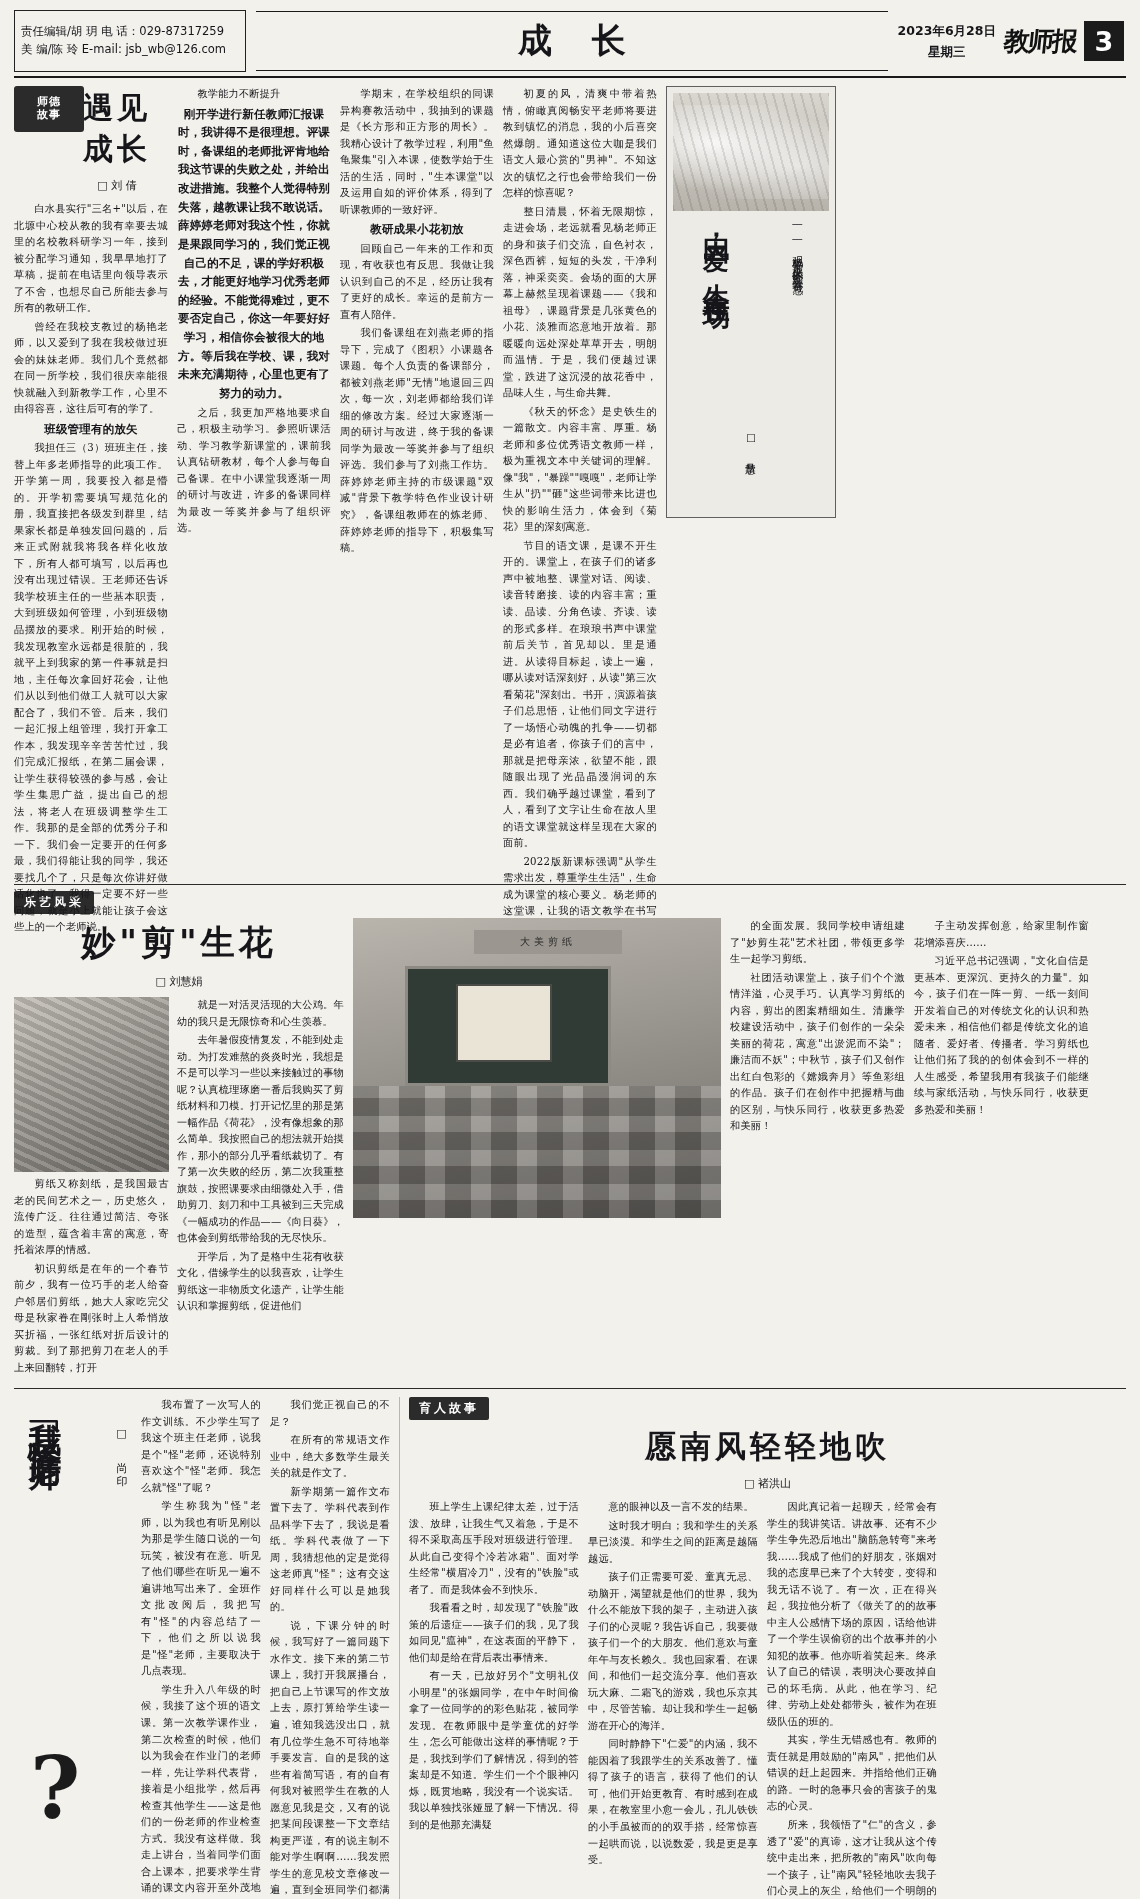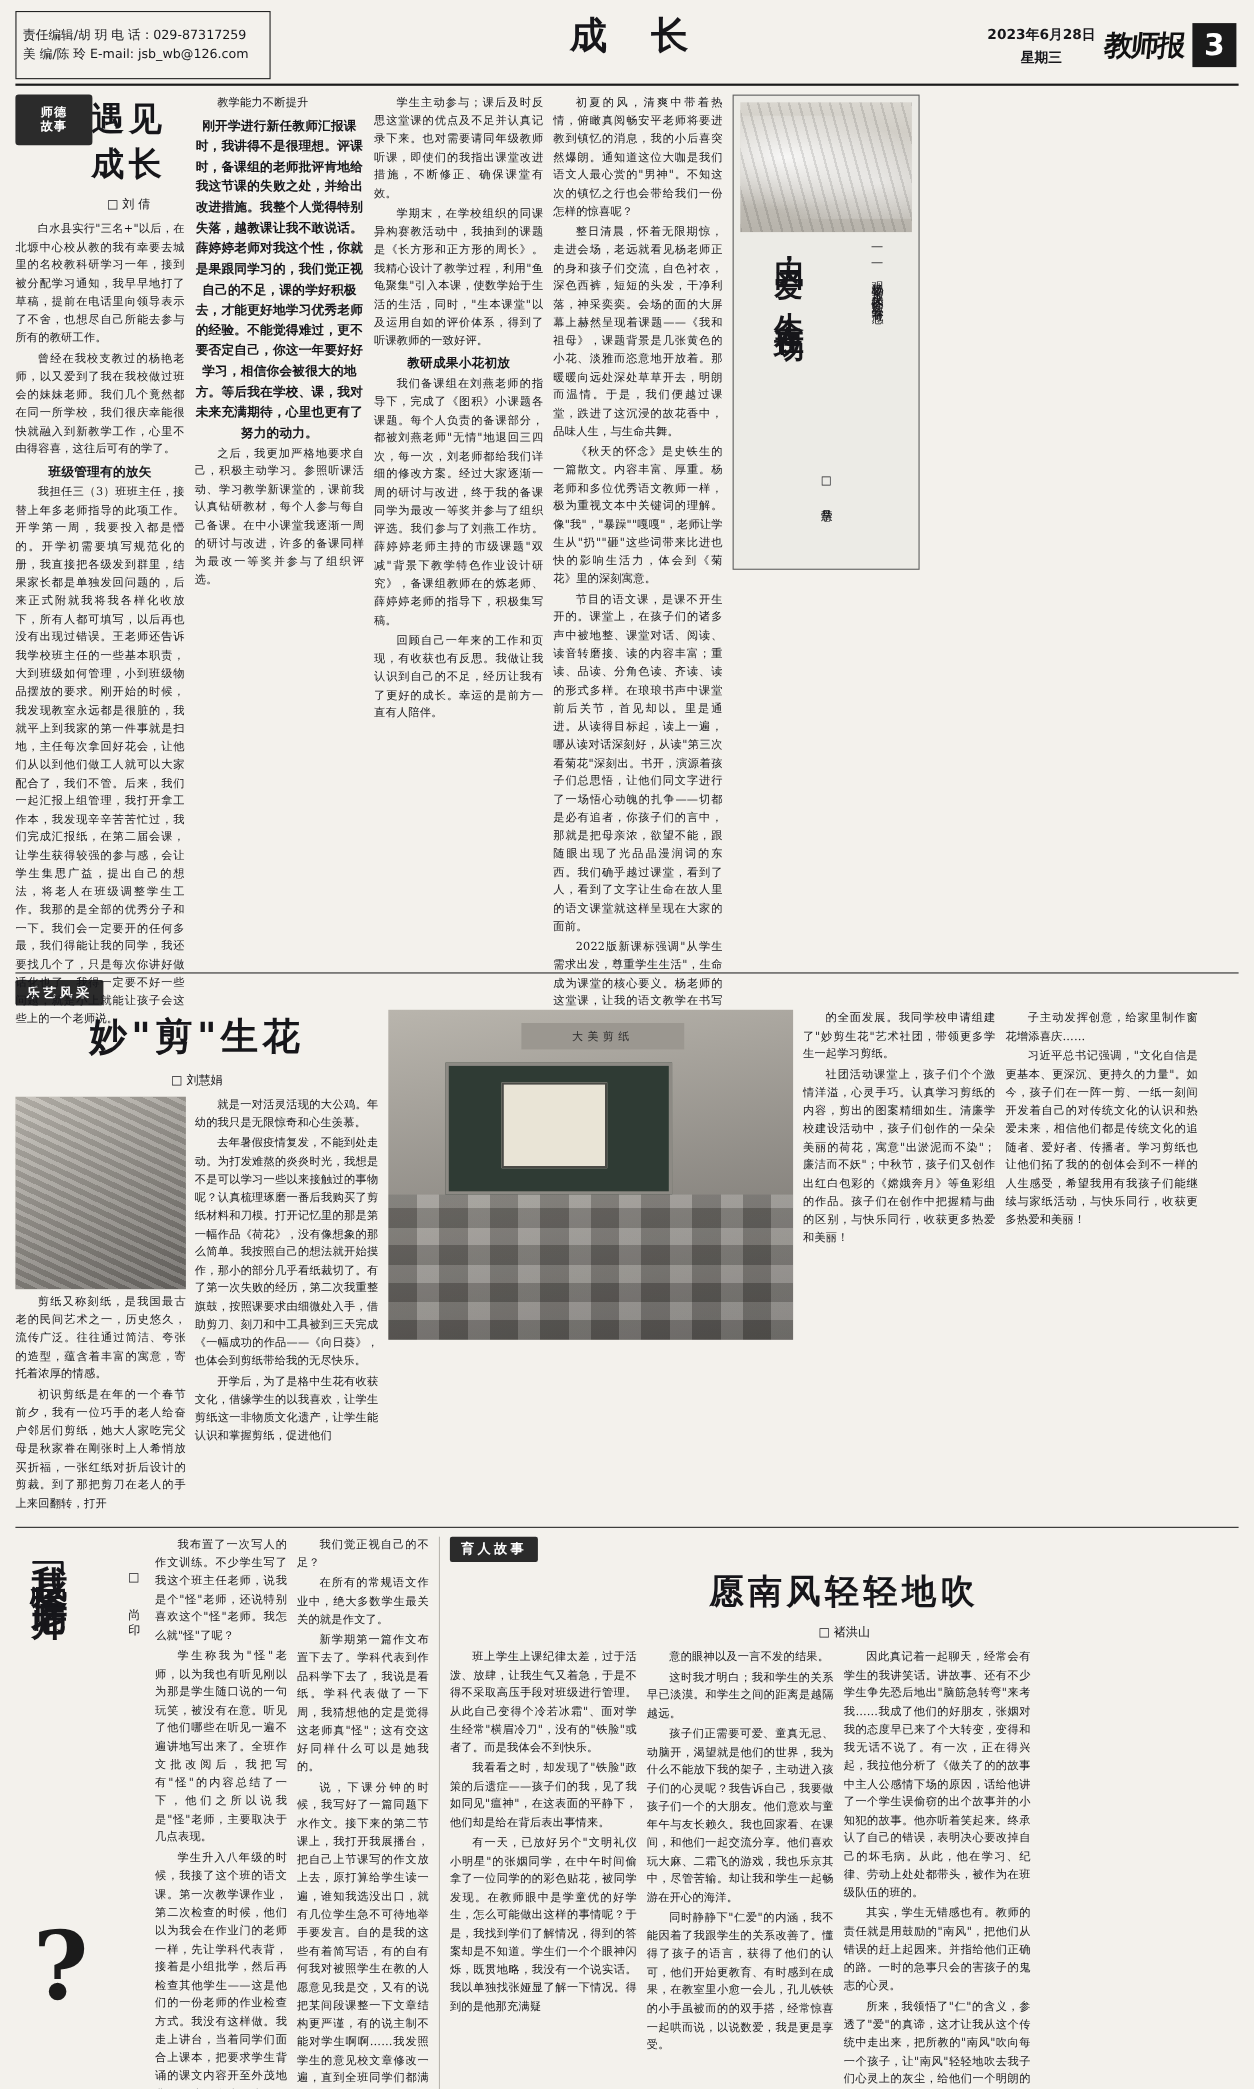--- a/index.html
+++ b/index.html
@@ -23,21 +23,21 @@
     height:62px; margin-bottom:4px;
   }
   .staffbox {
     border:1px solid #222; padding:4px 8px 4px 6px;
     font-size:11.5px; line-height:1.55; width:232px;
     display:flex; flex-direction:column; justify-content:center;
     font-family:"DejaVu Sans", sans-serif;
   }
   .staffbox div { white-space:nowrap; }
   .mast-center {
-    flex:1; display:flex; flex-direction:row; justify-content:center;
+    flex:1; display:flex; flex-direction:column; justify-content:center;
     position:relative;
   }
   .mast-title {
     text-align:center; font-size:34px; font-weight:bold;
     letter-spacing:14px; font-family:"DejaVu Serif", serif;
     text-indent:14px;
   }
   .mast-rule-top, .mast-rule-bot { height:1px; background:#1a1a1a; }
   .mast-rule-top { margin-bottom:6px; }
   .mast-rule-bot { margin-top:6px; }
@@ -259,25 +259,24 @@
       <div class="col-text">
         <p>教学能力不断提升</p>
         <p class="sub-h" style="text-indent:0">刚开学进行新任教师汇报课时，我讲得不是很理想。评课时，备课组的老师批评肯地给我这节课的失败之处，并给出改进措施。我整个人觉得特别失落，越教课让我不敢说话。薛婷婷老师对我这个性，你就是果跟同学习的，我们觉正视自己的不足，课的学好积极去，才能更好地学习优秀老师的经验。不能觉得难过，更不要否定自己，你这一年要好好学习，相信你会被很大的地方。等后我在学校、课，我对未来充满期待，心里也更有了努力的动力。</p>
         <p>之后，我更加严格地要求自己，积极主动学习。参照听课活动、学习教学新课堂的，课前我认真钻研教材，每个人参与每自己备课。在中小课堂我逐渐一周的研讨与改进，许多的备课同样为最改一等奖并参与了组织评选。</p>
         <p></p>
       </div>
     </div>
 
     <div class="tcol">
       <div class="col-text">
-        <p>学生主动参与；课后及时反思这堂课的优点及不足并认真记录下来。也对需要请同年级教师听课，即使们的我指出课堂改进措施，不断修正、确保课堂有效。</p>
         <p>学期末，在学校组织的同课异构赛教活动中，我抽到的课题是《长方形和正方形的周长》。我精心设计了教学过程，利用"鱼龟聚集"引入本课，使数学始于生活的生活，同时，"生本课堂"以及运用自如的评价体系，得到了听课教师的一致好评。</p>
         <p class="sub-h" style="text-indent:0">教研成果小花初放</p>
+        <p>回顾自己一年来的工作和页现，有收获也有反思。我做让我认识到自己的不足，经历让我有了更好的成长。幸运的是前方一直有人陪伴。</p>
         <p>我们备课组在刘燕老师的指导下，完成了《图积》小课题各课题。每个人负责的备课部分，都被刘燕老师"无情"地退回三四次，每一次，刘老师都给我们详细的修改方案。经过大家逐渐一周的研讨与改进，终于我的备课同学为最改一等奖并参与了组织评选。我们参与了刘燕工作坊。薛婷婷老师主持的市级课题"双减"背景下教学特色作业设计研究》，备课组教师在的炼老师、薛婷婷老师的指导下，积极集写稿。</p>
-        <p>回顾自己一年来的工作和页现，有收获也有反思。我做让我认识到自己的不足，经历让我有了更好的成长。幸运的是前方一直有人陪伴。</p>
       </div>
     </div>
 
     <div class="tcol">
       <div class="col-text">
         <p>初夏的风，清爽中带着热情，俯瞰真阅畅安平老师将要进教到镇忆的消息，我的小后喜突然爆朗。通知道这位大咖是我们语文人最心赏的"男神"。不知这次的镇忆之行也会带给我们一份怎样的惊喜呢？</p>
         <p>整日清晨，怀着无限期惊，走进会场，老远就看见杨老师正的身和孩子们交流，自色衬衣，深色西裤，短短的头发，干净利落，神采奕奕。会场的面的大屏幕上赫然呈现着课题——《我和祖母》，课题背景是几张黄色的小花、淡雅而恣意地开放着。那暖暖向远处深处草草开去，明朗而温情。于是，我们便越过课堂，跌进了这沉浸的故花香中，品味人生，与生命共舞。</p>
         <p>《秋天的怀念》是史铁生的一篇散文。内容丰富、厚重。杨老师和多位优秀语文教师一样，极为重视文本中关键词的理解。像"我"，"暴躁""嘎嘎"，老师让学生从"扔""砸"这些词带来比进也快的影响生活力，体会到《菊花》里的深刻寓意。</p>
         <p>节目的语文课，是课不开生开的。课堂上，在孩子们的诸多声中被地整、课堂对话、阅读、读音转磨接、读的内容丰富；重读、品读、分角色读、齐读、读的形式多样。在琅琅书声中课堂前后关节，首见却以。里是通进。从读得目标起，读上一遍，哪从读对话深刻好，从读"第三次看菊花"深刻出。书开，演源着孩子们总思悟，让他们同文字进行了一场悟心动魄的扎争——切都是必有追者，你孩子们的言中，那就是把母亲浓，欲望不能，跟随眼出现了光品晶漫润词的东西。我们确乎越过课堂，看到了人，看到了文字让生命在故人里的语文课堂就这样呈现在大家的面前。</p>
         <p>2022版新课标强调"从学生需求出发，尊重学生生活"，生命成为课堂的核心要义。杨老师的这堂课，让我的语文教学在书写着生命的律动，也让我深处所需，短关发的身影。</p>

